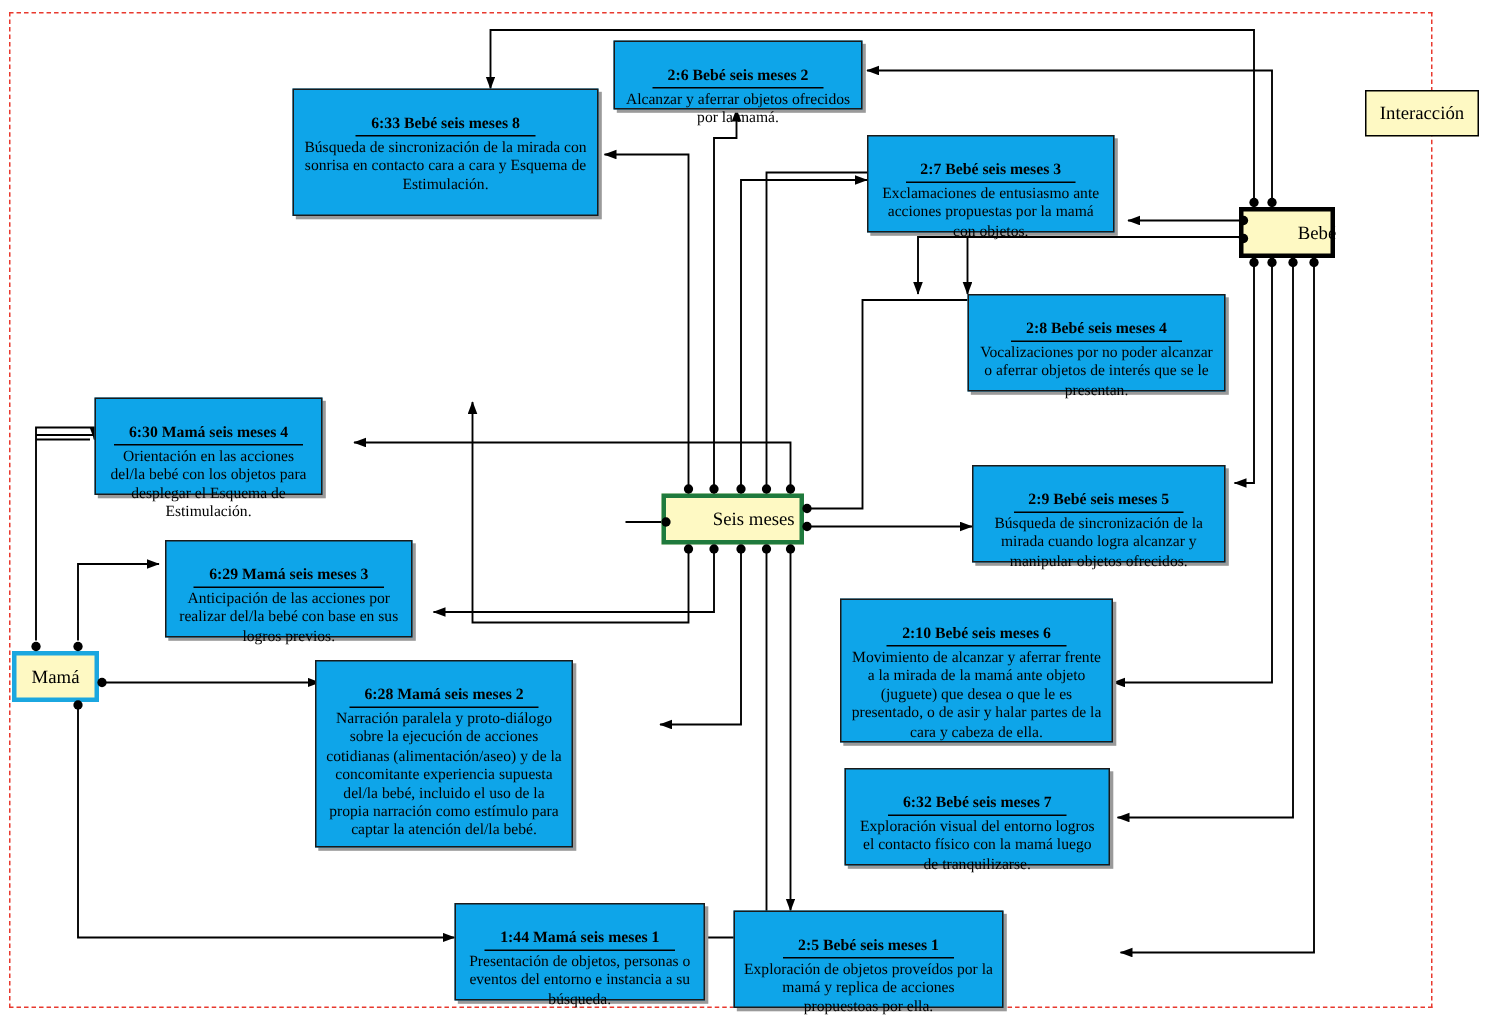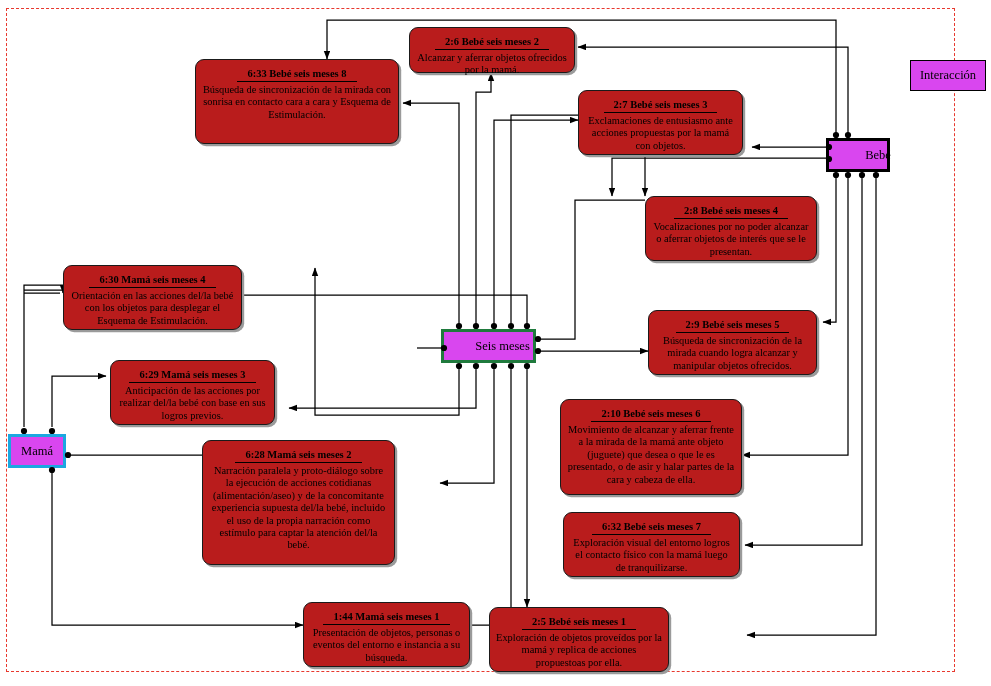--- a/index.html
+++ b/index.html
@@ -20,24 +20,24 @@
     left: 0; top: 0;
     width: 991px;
     height: 686px;
     pointer-events: none;
   }
   
   .memo {
     position: absolute;
     box-sizing: border-box;
     border: 1px solid #1a1a1a;
-    border-radius: 9px;
-    background: #b91c1c;
+    border-radius: 0;
+    background: #0ea5e9;
     box-shadow: 2.2px 2.2px 0 0 #9a9a9a;
-    padding: 3px 5px 4px 5px;
+    padding: 12px 5px 4px 5px;
     text-align: center;
     color: #000000;
     z-index: 5;
   }
   .memo .title {
     font-weight: bold;
     font-size: 10.5px;
     line-height: 13px;
     display: inline-block;
     border-bottom: 1px solid #000;
@@ -48,21 +48,21 @@
   .memo .body {
     font-size: 10.4px;
     line-height: 12.4px;
     text-align: center;
     padding: 0 1px;
   }
   
   .entity {
     position: absolute;
     box-sizing: border-box;
-    background: #d946ef;
+    background: #fef9c3;
     display: flex;
     align-items: center;
     justify-content: center;
     font-size: 12.5px;
     color: #000;
     z-index: 6;
   }
   .entity.mama   { border: 3px solid #1ba7e0; }
   .entity.bebe   { border: 3px solid #000000; padding-left: 40px; }
   .entity.seis   { border: 3px solid #1f7a3d; padding-left: 28px; }
@@ -175,41 +175,41 @@
     <div class="title">2:7 Bebé seis meses 3</div>
     <div class="body">Exclamaciones de entusiasmo ante acciones propuestas por la mamá con objetos.</div>
   </div>
 
 
   <div class="memo" style="left:645px; top:196px; width:172px; height:65px;">
     <div class="title">2:8 Bebé seis meses 4</div>
     <div class="body">Vocalizaciones por no poder alcanzar o aferrar objetos de interés que se le presentan.</div>
   </div>
 
-  <div class="memo" style="left:63px; top:265px; width:179px; height:65px;">
+  <div class="memo" style="left:63px; top:265px; width:152px; height:65px;">
     <div class="title">6:30 Mamá seis meses 4</div>
     <div class="body">Orientación en las acciones del/la bebé con los objetos para desplegar el Esquema de Estimulación.</div>
   </div>
 
   <div class="memo" style="left:648px; top:310px; width:169px; height:65px;">
     <div class="title">2:9 Bebé seis meses 5</div>
     <div class="body">Búsqueda de sincronización de la mirada cuando logra alcanzar y manipular objetos ofrecidos.</div>
   </div>
 
   <div class="memo" style="left:110px; top:360px; width:165px; height:65px;">
     <div class="title">6:29 Mamá seis meses 3</div>
     <div class="body">Anticipación de las acciones por realizar del/la bebé con base en sus logros previos.</div>
   </div>
 
   <div class="memo" style="left:560px; top:399px; width:182px; height:96px;">
     <div class="title">2:10 Bebé seis meses 6</div>
     <div class="body">Movimiento de alcanzar y aferrar frente a la mirada de la mamá ante objeto (juguete) que desea o que le es presentado, o de asir y halar partes de la cara y cabeza de ella.</div>
   </div>
 
-  <div class="memo" style="left:202px; top:440px; width:193px; height:125px;">
+  <div class="memo" style="left:210px; top:440px; width:172px; height:125px;">
     <div class="title">6:28 Mamá seis meses 2</div>
     <div class="body">Narración paralela y proto-diálogo sobre la ejecución de acciones cotidianas (alimentación/aseo) y de la concomitante experiencia supuesta del/la bebé, incluido el uso de la propia narración como estímulo para captar la atención del/la bebé.</div>
   </div>
 
   <div class="memo" style="left:563px; top:512px; width:177px; height:65px;">
     <div class="title">6:32 Bebé seis meses 7</div>
     <div class="body">Exploración visual del entorno logros el contacto físico con la mamá luego de tranquilizarse.</div>
   </div>
 
   <div class="memo" style="left:303px; top:602px; width:167px; height:65px;">

